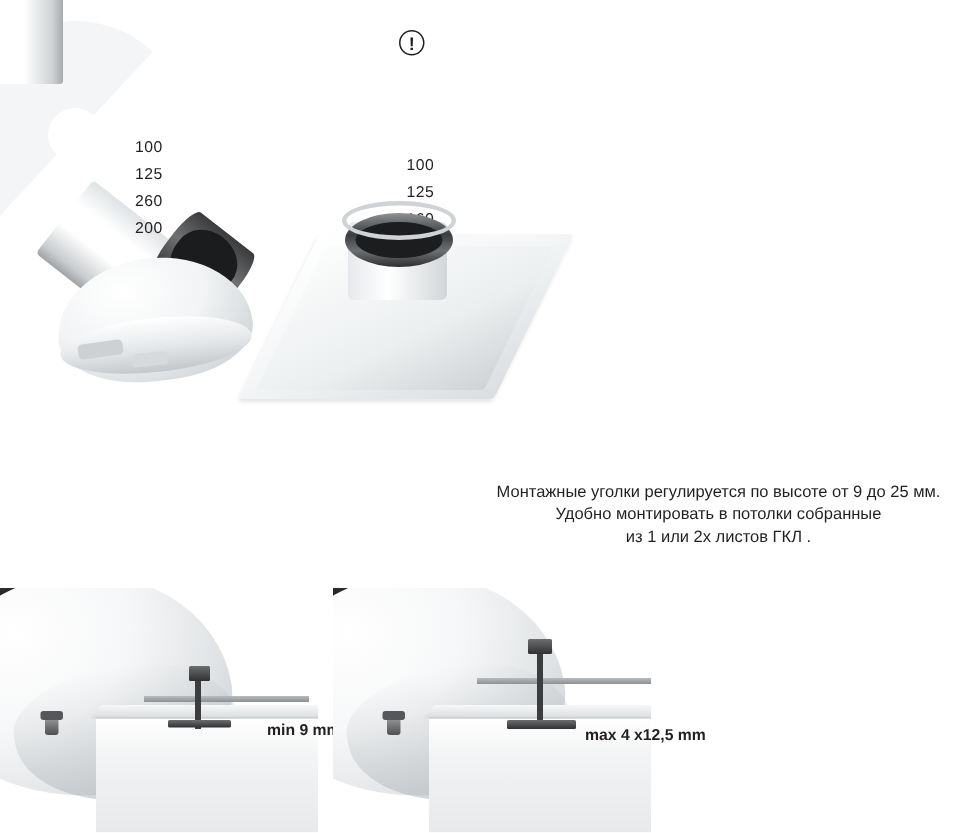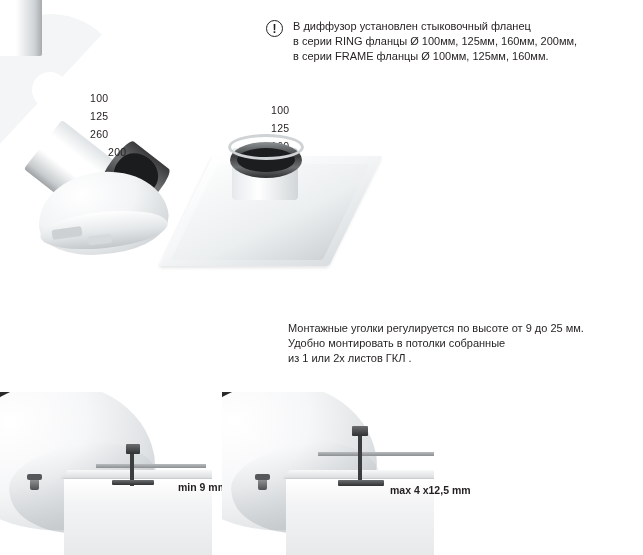--- a/index.html
+++ b/index.html
@@ -323,56 +323,53 @@
     position: absolute;
     background: linear-gradient(to bottom, #b9bcbe, #8d9092);
   }
 </style>
 </head>
 <body>
 
 <div id="page">
 
   <div class="note-icon" style="left:266px; top:20px;">!</div>
-  <div class="note" style="left:293px; top:19px; width:330px;">В диффузор установлен  стыковочный фланец
-в серии RING    фланцы Ø 100мм, 125мм, 160мм, 200мм,
-в серии FRAME фланцы Ø 100мм, 125мм, 160мм.</div>
 
   <div class="tl">
     <div class="elbow-arc"></div>
     <div class="pipe-vert"></div>
 
     <div class="pipe-diag"></div>
     <div class="collar"></div>
     <div class="collar-inner"></div>
     <div class="cap-body"></div>
     <div class="cap-rim"></div>
     <div class="cap-slot"></div>
     <div class="cap-slot2"></div>
   </div>
 
   <div class="size-label" style="left:90px; top:92px;">100</div>
   <div class="size-label" style="left:90px; top:110px;">125</div>
   <div class="size-label" style="left:90px; top:128px;">260</div>
-  <div class="size-label" style="left:108px; top:146px;">200</div>
+  <div class="size-label" style="left:90px; top:146px;">200</div>
 
   <div class="size-label" style="left:271px; top:104px;">100</div>
   <div class="size-label" style="left:271px; top:122px;">125</div>
   <div class="size-label" style="left:271px; top:140px;">160,</div>
 
   <div class="tm">
     <div class="sq-plate"></div>
     <div class="sq-plate2"></div>
     <div class="sq-neck"></div>
     <div class="sq-ring"></div>
     <div class="sq-ring-inner"></div>
     <div class="sq-ring-top"></div>
   </div>
 
-  <div class="note" style="left:288px; top:321px; width:330px;">Монтажные уголки регулируется по высоте от 9 до 25 мм.
+  <div class="note" style="left:314px; top:321px; width:330px;text-align:center;">Монтажные уголки регулируется по высоте от 9 до 25 мм.
 Удобно монтировать в потолки собранные
 из 1 или 2х листов ГКЛ .</div>
 
   <div class="panel panel-a">
     <div class="duct-topring2"></div>
     <div class="duct-topring"></div>
     <div class="duct-shell"></div>
     <div class="duct-shade"></div>
     <div class="ceiling-edge"></div>
     <div class="ceiling"></div>

